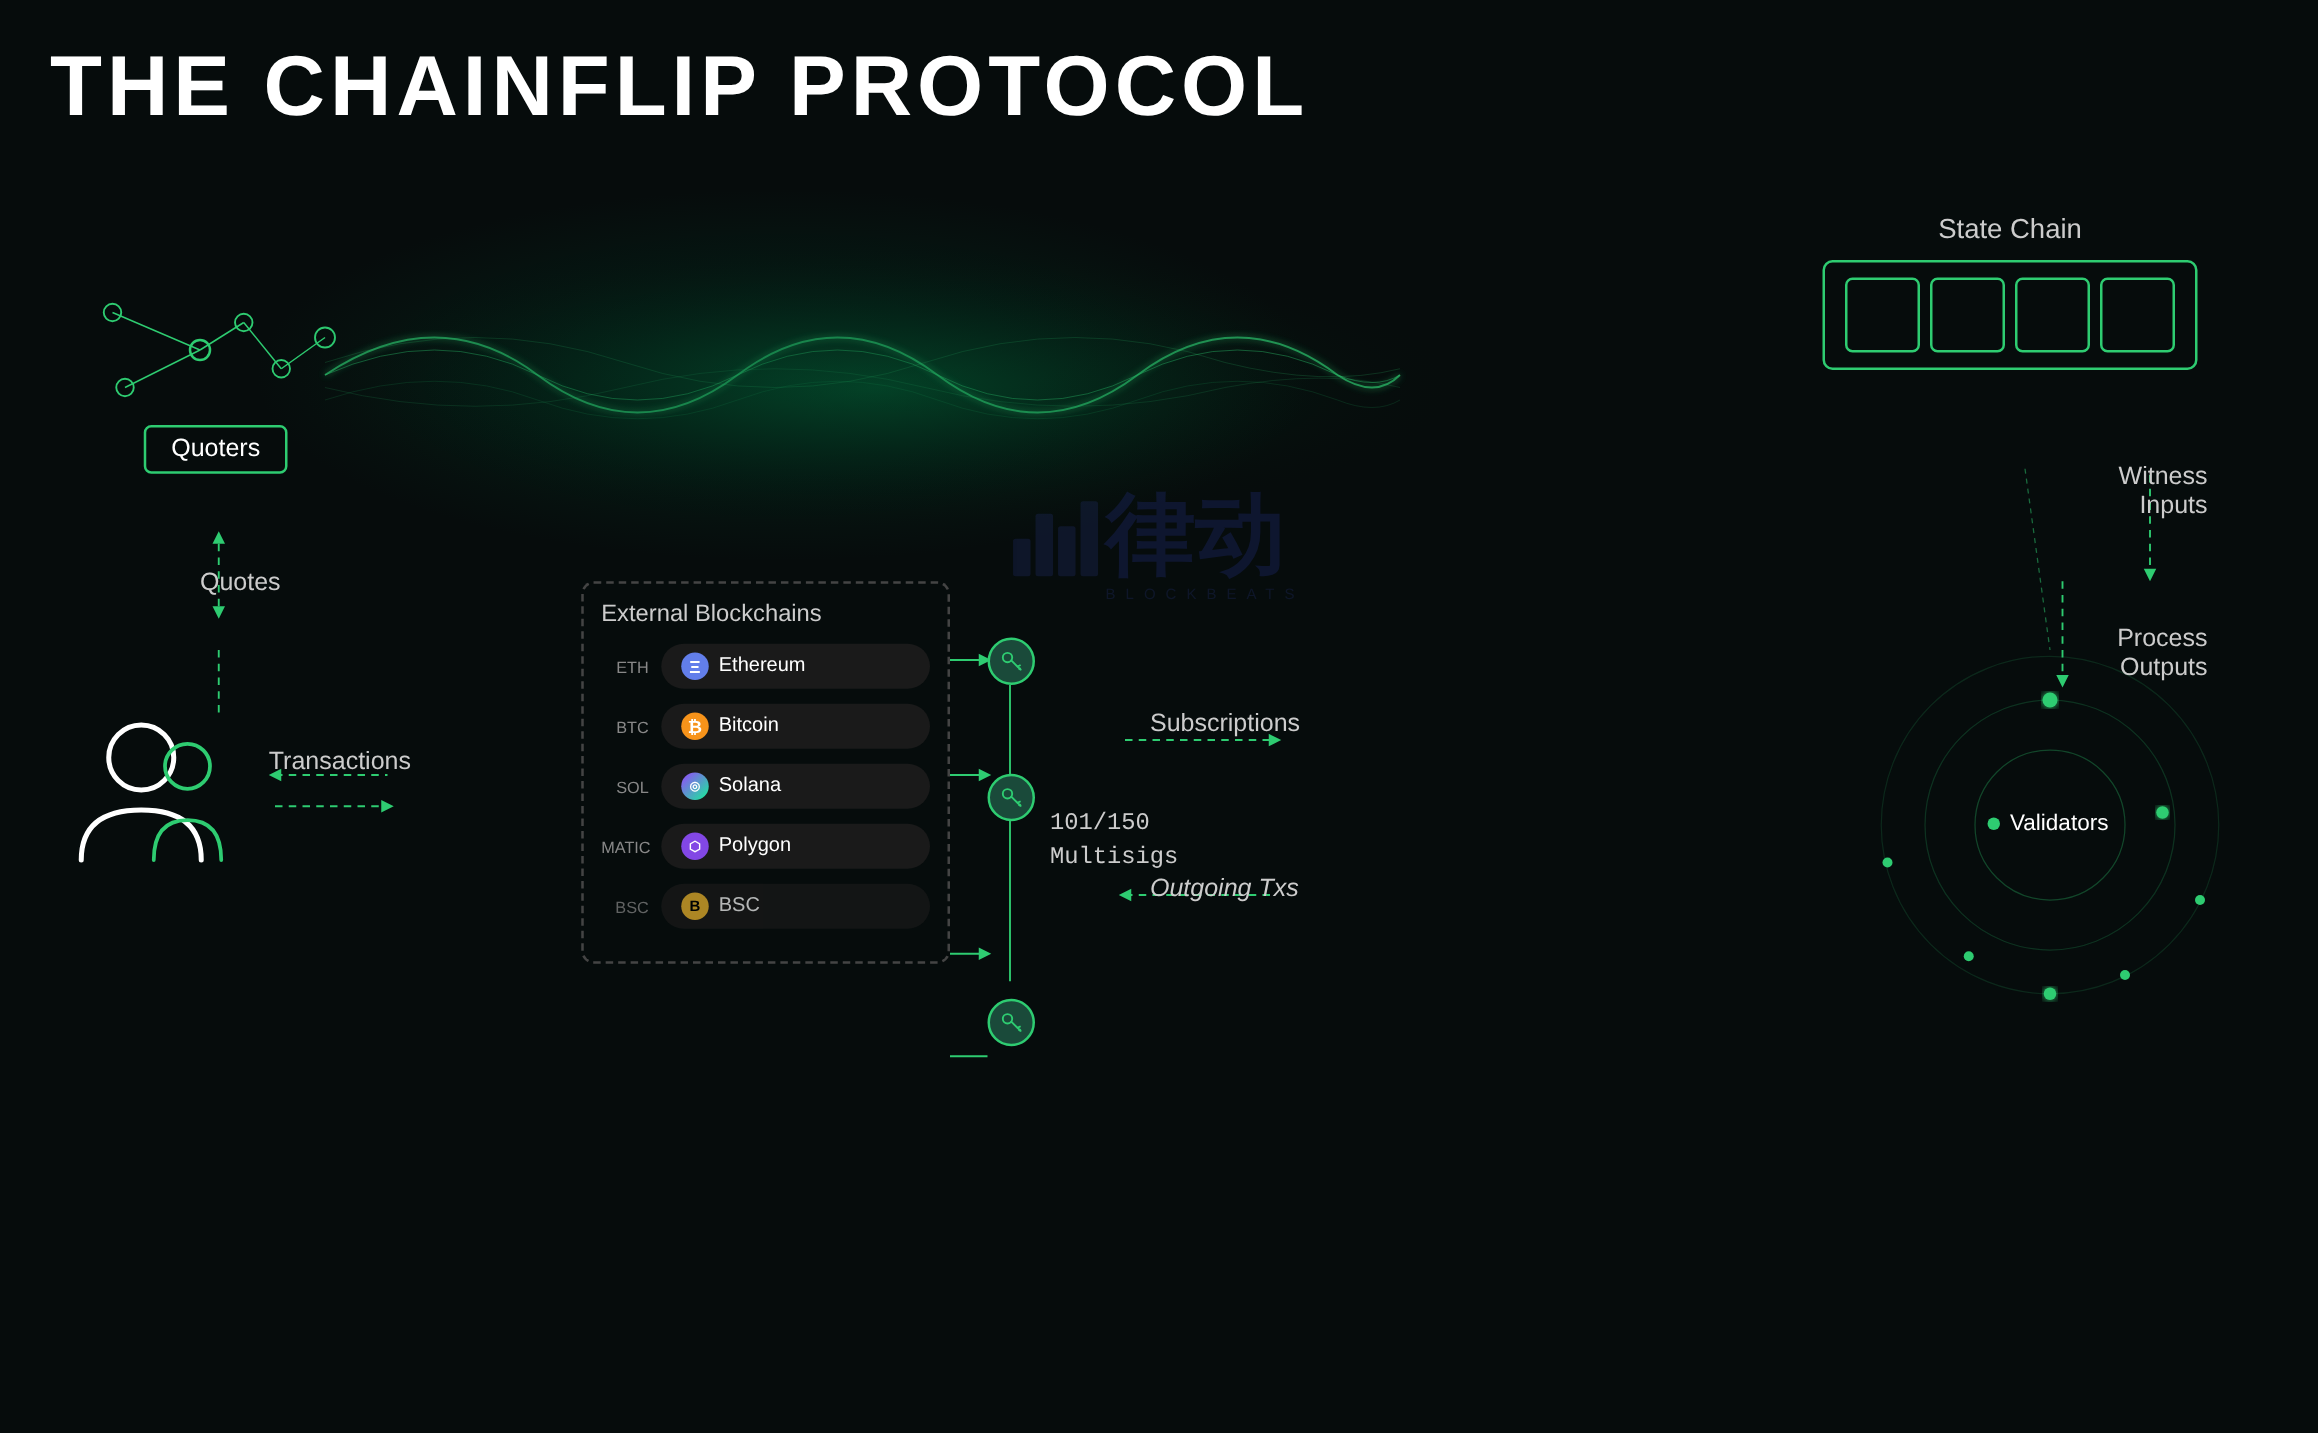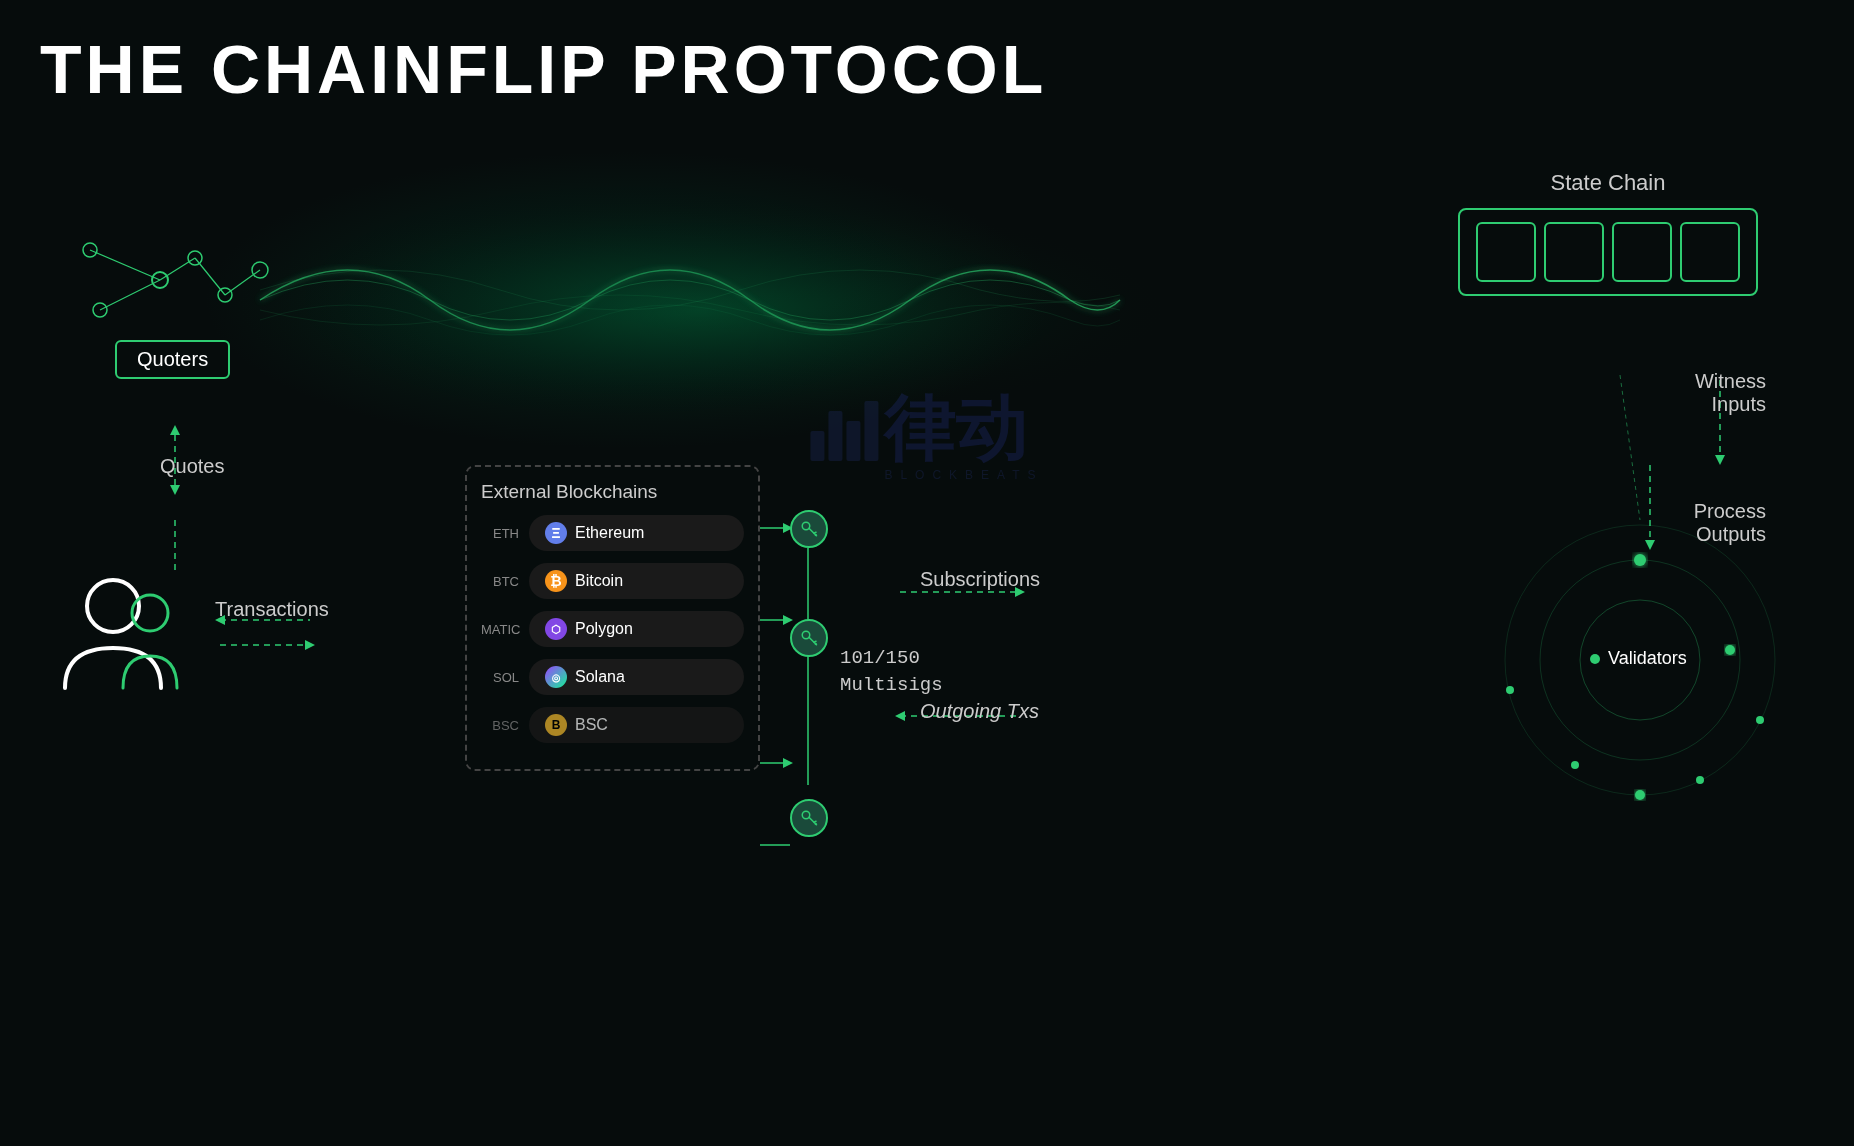--- a/index.html
+++ b/index.html
@@ -350,32 +350,32 @@
 
   <div class="chain-row">
     <span class="chain-ticker">BTC</span>
     <div class="chain-badge">
       <div class="chain-icon icon-btc">₿</div>
       <span>Bitcoin</span>
     </div>
   </div>
 
   <div class="chain-row">
+    <span class="chain-ticker">SOL</span>
+    <div class="chain-badge">
+      <div class="chain-icon icon-sol" style="font-size:10px;">◎</div>
+      <span>Solana</span>
+    </div>
+  </div>
+
+  <div class="chain-row">
     <span class="chain-ticker">MATIC</span>
     <div class="chain-badge">
       <div class="chain-icon icon-matic" style="font-size:11px;">⬡</div>
       <span>Polygon</span>
-    </div>
-  </div>
-
-  <div class="chain-row">
-    <span class="chain-ticker">SOL</span>
-    <div class="chain-badge">
-      <div class="chain-icon icon-sol" style="font-size:10px;">◎</div>
-      <span>Solana</span>
     </div>
   </div>
 
   <div class="chain-row" style="opacity:0.7;">
     <span class="chain-ticker">BSC</span>
     <div class="chain-badge">
       <div class="chain-icon icon-bsc" style="font-size:12px;">B</div>
       <span>BSC</span>
     </div>
   </div>

